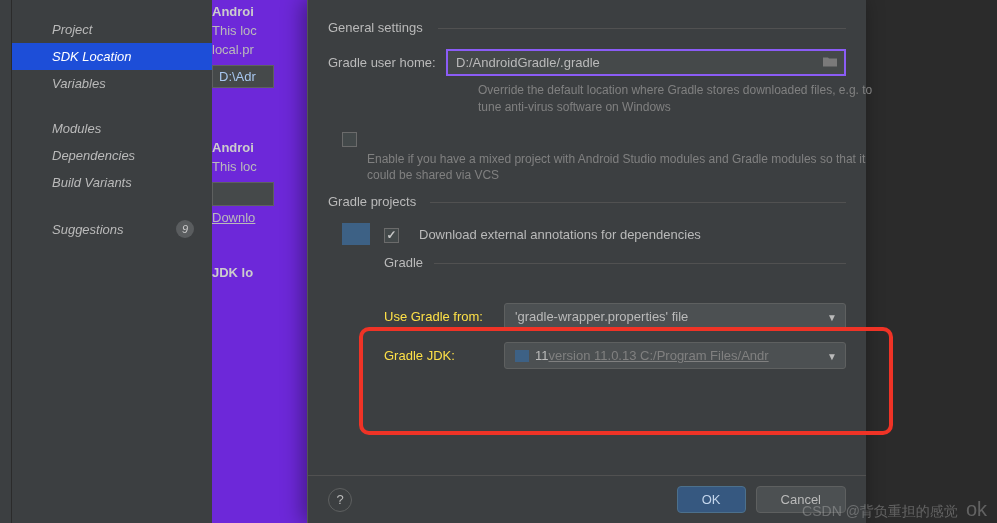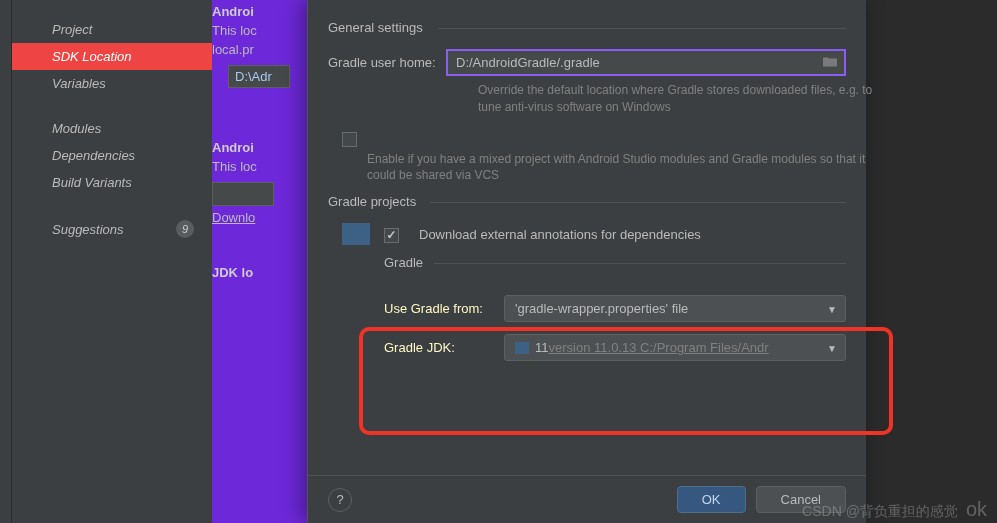--- a/index.html
+++ b/index.html
@@ -3,28 +3,28 @@
 <meta charset="utf-8">
 <style>
 * { box-sizing: border-box; margin: 0; padding: 0; font-family: -apple-system, "Segoe UI", Arial, sans-serif; }
 body { width: 997px; height: 523px; background: #2b2b2b; color: #bababa; font-size: 13px; overflow: hidden; position: relative; }
 .root { display: flex; height: 100%; }
 
 .far-left { width: 12px; background: #3c3f41; border-right: 1px solid #2b2b2b; }
 
 .sidebar { width: 200px; background: #3c3f41; padding-top: 16px; font-style: italic; }
 .sb-item { padding: 6px 18px 6px 40px; color: #bababa; cursor: pointer; display: flex; justify-content: space-between; align-items: center; }
-.sb-item.selected { background: #ef4444; color: #fff; }
+.sb-item.selected { background: #1d4ed8; color: #fff; }
 .sb-item.sub { padding-left: 40px; }
 .sb-gap { height: 18px; }
 .badge { background: #5a5d5f; color: #ccc; border-radius: 10px; min-width: 18px; height: 18px; display: inline-flex; align-items: center; justify-content: center; font-size: 11px; padding: 0 6px; }
 
 .middle { width: 95px; background: #6d28d9; padding: 4px 0 0 0; font-size: 13px; color: #bababa; }
 .mid-line { padding: 0 0 4px 0; }
-.mid-input { background: #45494a; border: 1px solid #5e6060; color: #a8c8f0; padding: 3px 6px; margin: 4px 16px; width: 62px; overflow: hidden; white-space: nowrap; }
+.mid-input { background: #45494a; border: 1px solid #5e6060; color: #a8c8f0; padding: 3px 6px; margin: 4px 0; width: 62px; overflow: hidden; white-space: nowrap; }
 .mid-link { text-decoration: underline; color: #bababa; cursor: pointer; }
 .mid-block { margin-bottom: 18px; }
 .mid-input-empty { background: #45494a; border: 1px solid #5e6060; height: 24px; width: 62px; margin: 4px 0; }
 
 .dialog { position: absolute; left: 307px; top: 0; width: 559px; height: 523px; background: #3c3f41; border-left: 1px solid #555; box-shadow: -4px 0 20px rgba(0,0,0,0.4); }
 .dialog-inner { padding: 12px 20px 0 20px; }
 
 .section-title { color: #bababa; font-size: 13px; margin: 8px 0 14px 0; position: relative; }
 .section-title::after { content: ""; position: absolute; left: 110px; right: 0; top: 50%; height: 1px; background: #515151; }
 .section-title.proj::after { left: 102px; }
@@ -39,26 +39,26 @@
 .chk-row { display: flex; align-items: flex-start; margin: 8px 0 4px 14px; }
 .chk { width: 15px; height: 15px; border: 1px solid #6b6b6b; background: #43494a; margin-right: 10px; flex-shrink: 0; margin-top: 2px; display: flex; align-items: center; justify-content: center; }
 .chk.checked::after { content: "✓"; color: #c9c9c9; font-size: 12px; font-weight: bold; }
 .chk-lbl { color: #bababa; }
 .chk-hint { color: #808080; font-size: 12px; margin: 4px 0 10px 39px; width: 520px; line-height: 1.4; }
 
 .proj-block { margin-left: 14px; }
 .proj-head { display: flex; align-items: center; margin: 8px 0 18px 0; }
 .proj-box { width: 28px; height: 22px; background: #3d6185; margin-right: 14px; }
 
-.gradle-fieldset { margin: 0 0 16px 42px; position: relative; padding: 20px 0 0 0; }
+.gradle-fieldset { margin: 0 0 16px 42px; position: relative; padding: 28px 0 0 0; }
 .gradle-legend { position: absolute; top: -8px; left: 0; background: #3c3f41; padding: 0 6px 0 0; color: #bababa; font-size: 13px; }
 .gradle-line { height: 1px; background: #515151; position: absolute; top: 0; left: 50px; right: 0; }
 
 .grow { display: flex; align-items: center; margin: 12px 0; }
-.glbl { width: 120px; color: #fef9c3; }
+.glbl { width: 120px; color: #fde047; }
 .dd { flex: 1; max-width: 360px; background: #4c5052; border: 1px solid #5e6060; padding: 5px 28px 5px 10px; position: relative; color: #bababa; border-radius: 3px; display: flex; align-items: center; }
 .dd-arrow { position: absolute; right: 8px; top: 50%; transform: translateY(-50%); color: #bababa; font-size: 10px; }
 .jdk-ico { width: 14px; height: 12px; background: #3d6185; margin-right: 6px; display: inline-block; }
 .jdk-ver { color: #bababa; }
 .jdk-path { color: #808080; text-decoration: underline; }
 
 .red-box { position: absolute; border: 4px solid #ef3326; border-radius: 10px; left: 359px; top: 327px; width: 534px; height: 108px; pointer-events: none; }
 
 .footer { position: absolute; bottom: 0; left: 0; right: 0; height: 48px; border-top: 1px solid #515151; display: flex; align-items: center; padding: 0 20px; background: #3c3f41; }
 .help-btn { width: 24px; height: 24px; border: 1px solid #5e6060; border-radius: 50%; display: flex; align-items: center; justify-content: center; color: #bababa; cursor: pointer; }

